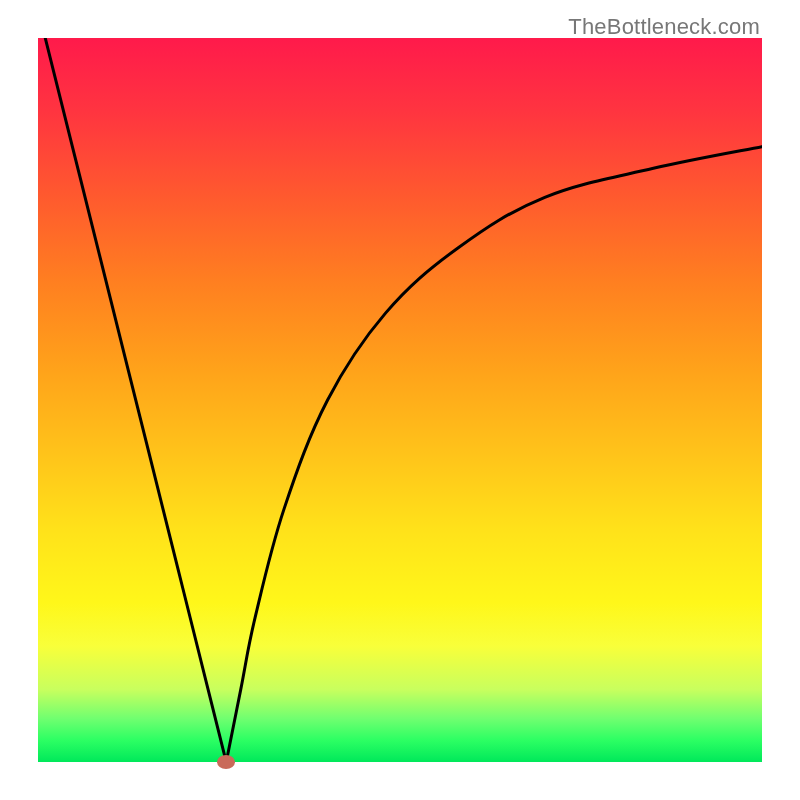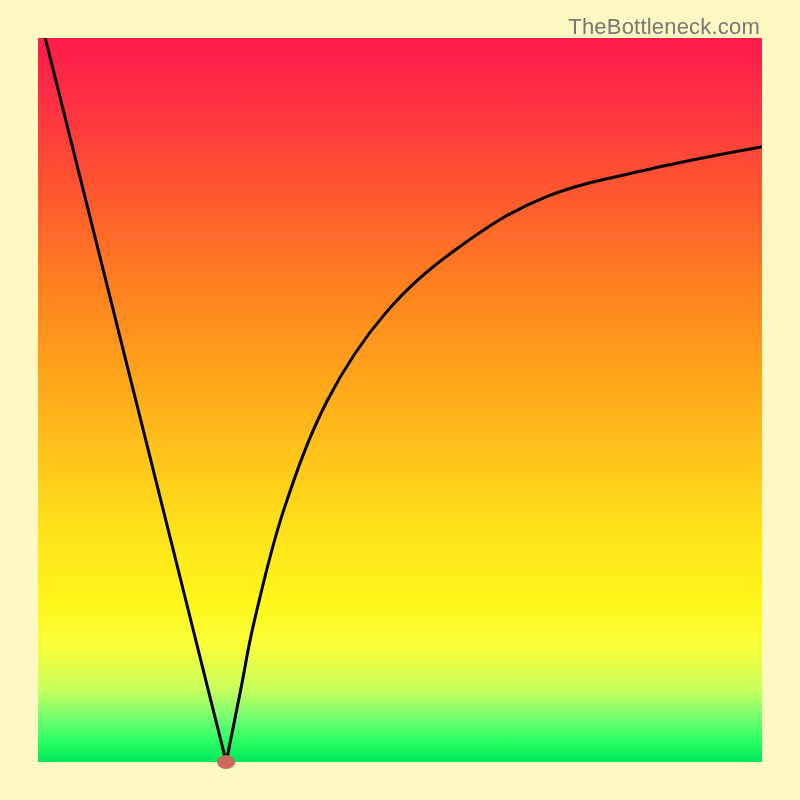--- a/index.html
+++ b/index.html
@@ -8,21 +8,21 @@
     width: 800px;
     height: 800px;
     overflow: hidden;
     background: #000;
     font-family: Arial, Helvetica, sans-serif;
   }
   .frame {
     position: relative;
     width: 800px;
     height: 800px;
-    background: #fef9c3;
+    background: #ffffff;
   }
   .plot-area {
     position: absolute;
     left: 38px;
     top: 38px;
     width: 724px;
     height: 724px;
     background: linear-gradient(to bottom,
       #ff1a4b 0%,
       #ff3440 10%,

